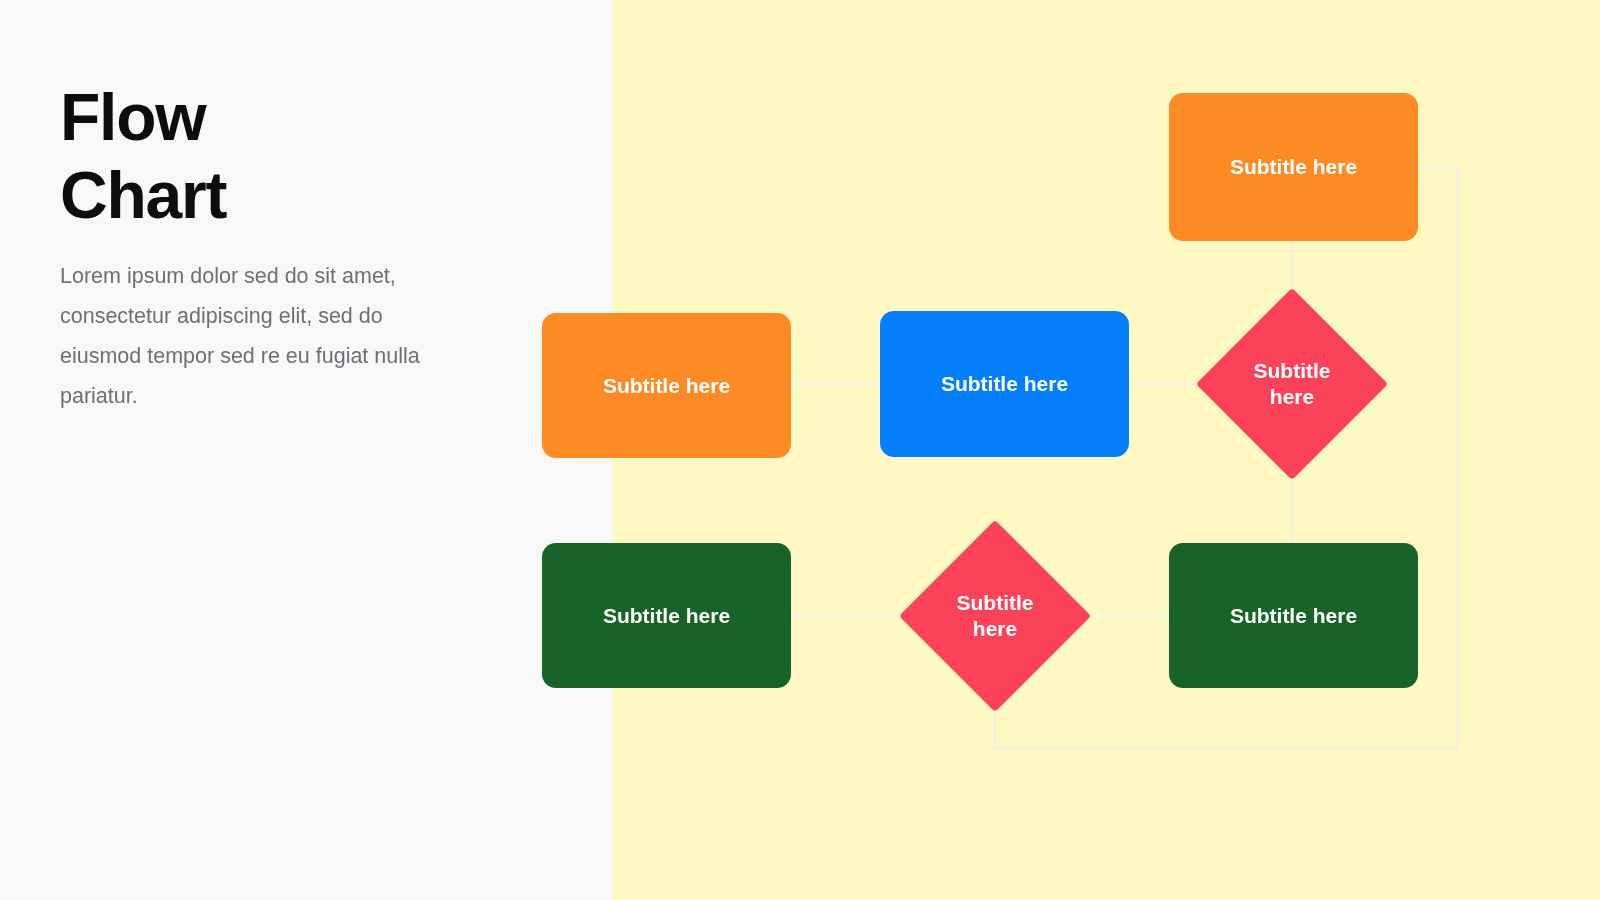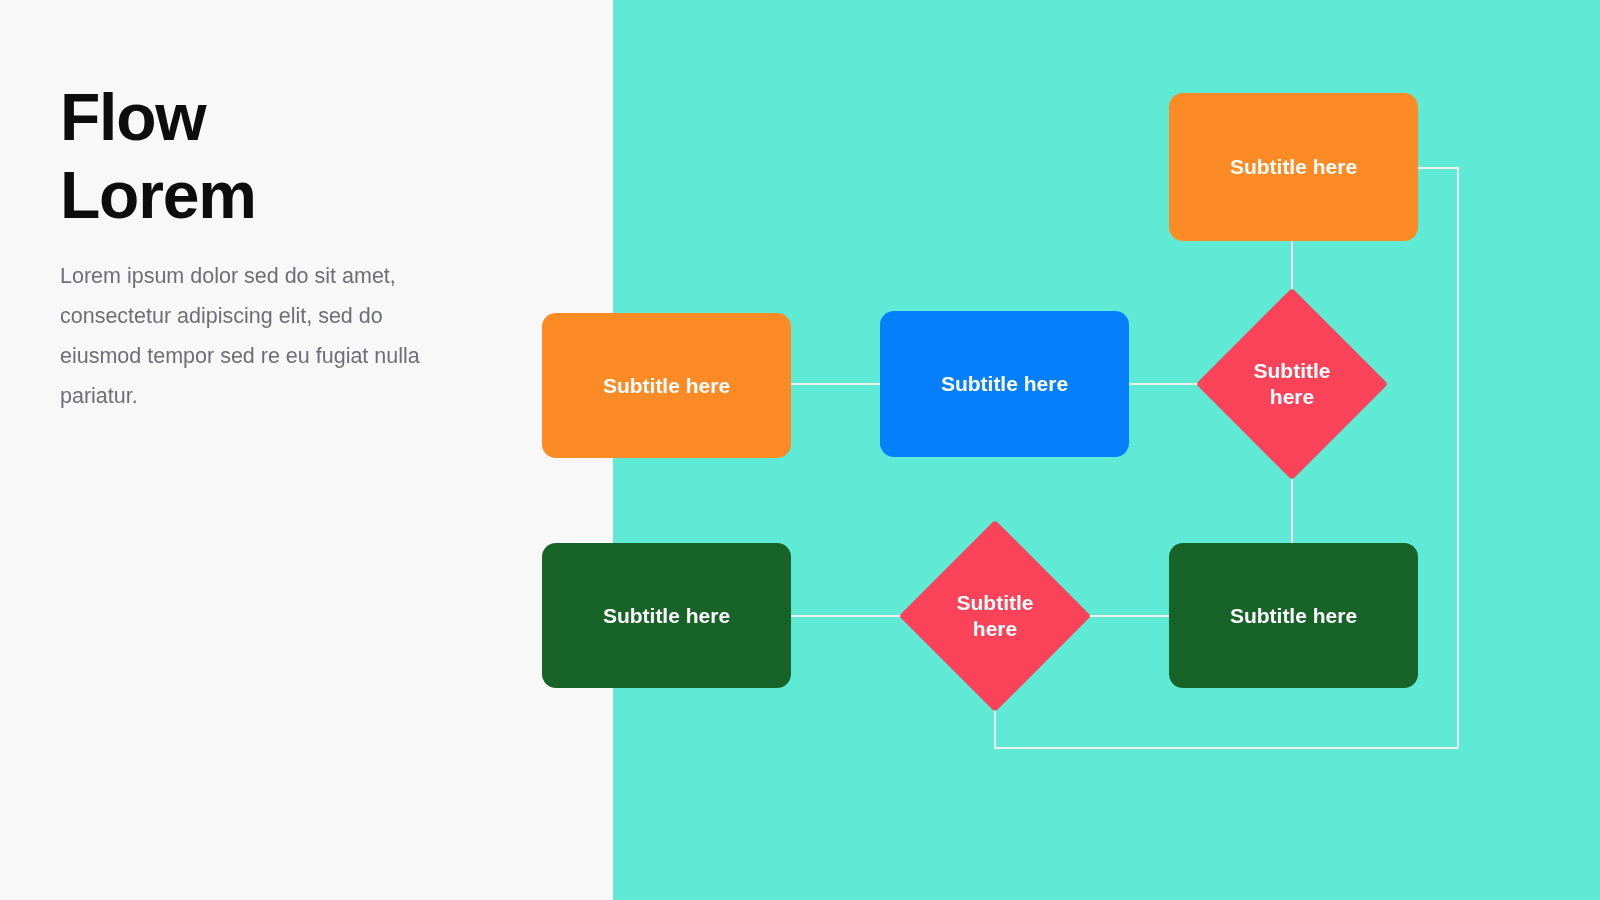--- a/index.html
+++ b/index.html
@@ -2,21 +2,21 @@
 <html><head>
 <meta charset="utf-8">
 <style>
   * { margin:0; padding:0; box-sizing:border-box; }
   html, body {
     width:1600px; height:900px;
     background:#ffffff;
     font-family:"Liberation Sans", sans-serif;
     overflow:hidden;
   }
-  .slide { position:relative; width:1600px; height:900px; background:#5eead4; }
+  .slide { position:relative; width:1600px; height:900px; background:#fef9c3; }
 
   
   .left-panel {
     position:absolute; left:0; top:0;
     width:613px; height:900px;
     background:#f8f8f8;
   }
   .title-block { position:absolute; left:60px; top:78px; width:480px; }
   .page-title {
     font-size:66px;
@@ -73,21 +73,21 @@
 </head>
 <body>
 
 <div class="slide">
 
   <div class="left-panel"></div>
 
   <div class="title-block">
     <h1 class="page-title">
       <span class="line">Flow</span>
-      <span class="line">Lorem</span>
+      <span class="line">Chart</span>
     </h1>
   </div>
 
   <p class="body-copy">Lorem ipsum dolor sed do sit amet, consectetur adipiscing elit, sed do eiusmod tempor sed re eu fugiat nulla pariatur.</p>
 
   <div class="canvas">
 
     <svg class="connectors" viewBox="0 0 1600 900" width="1600" height="900" aria-hidden="true">
       <g stroke="#EFEFEF" stroke-width="2" fill="none" shape-rendering="crispEdges">
 

